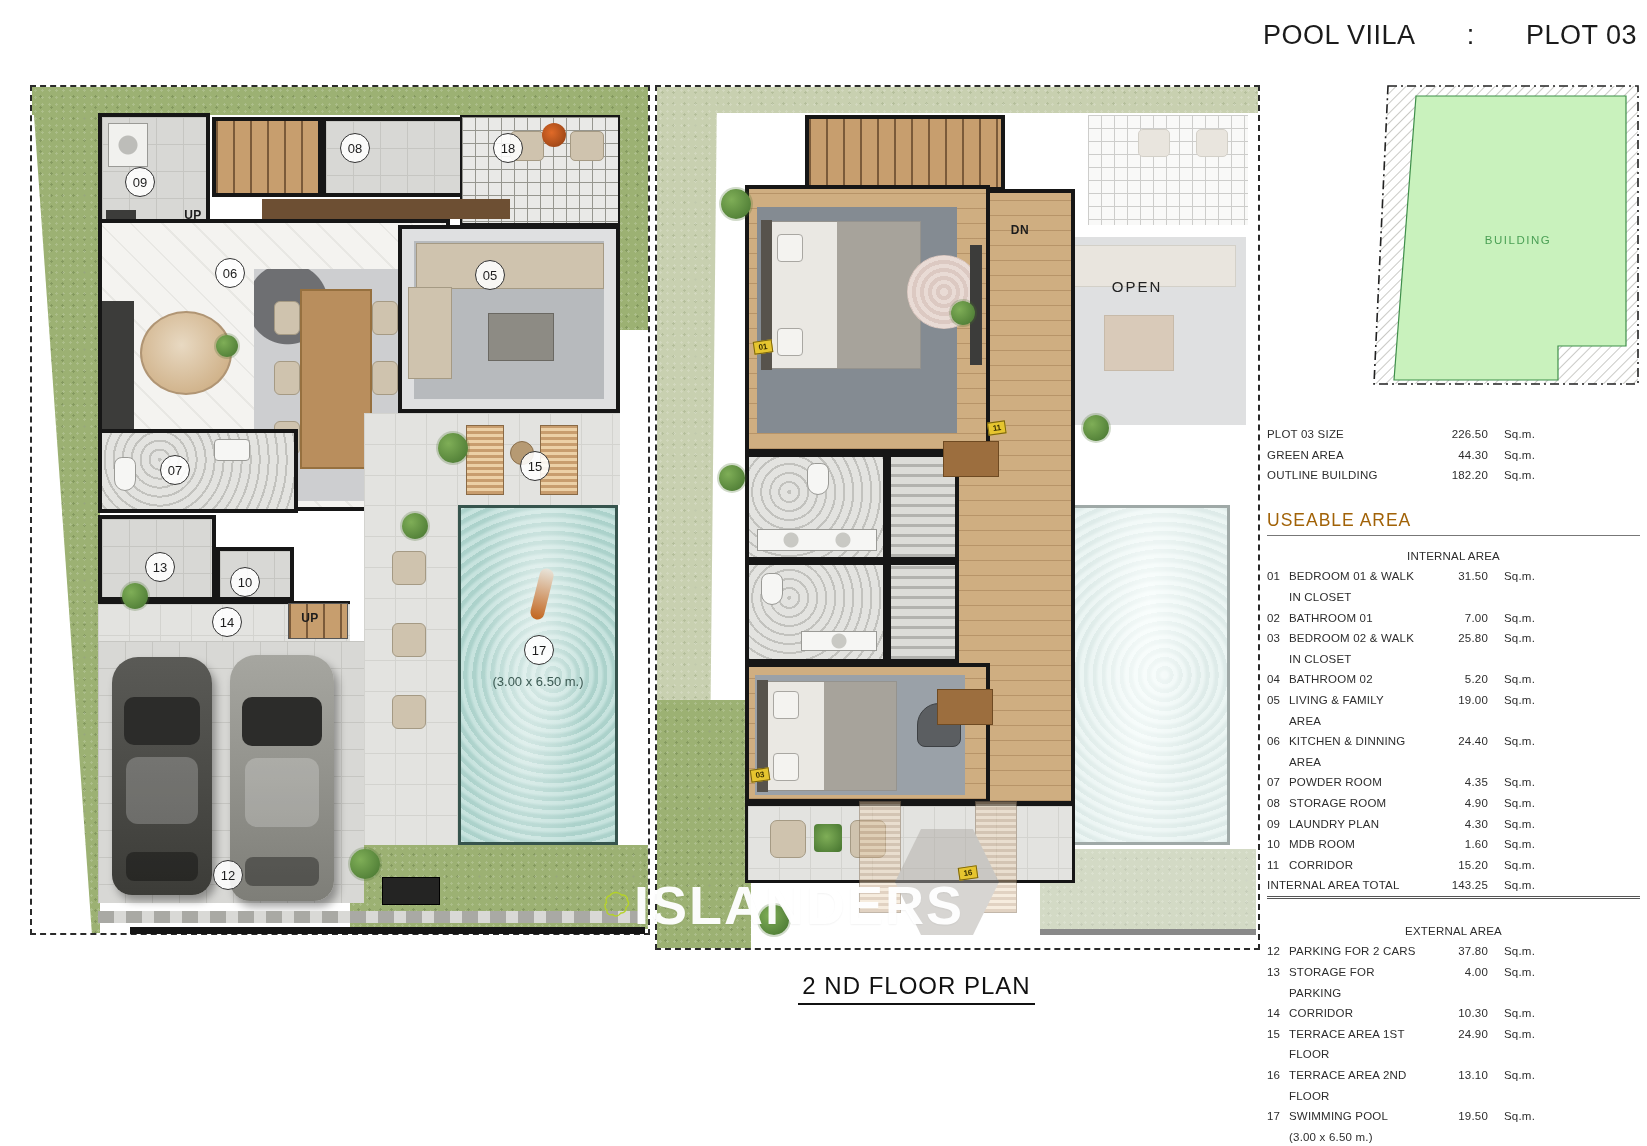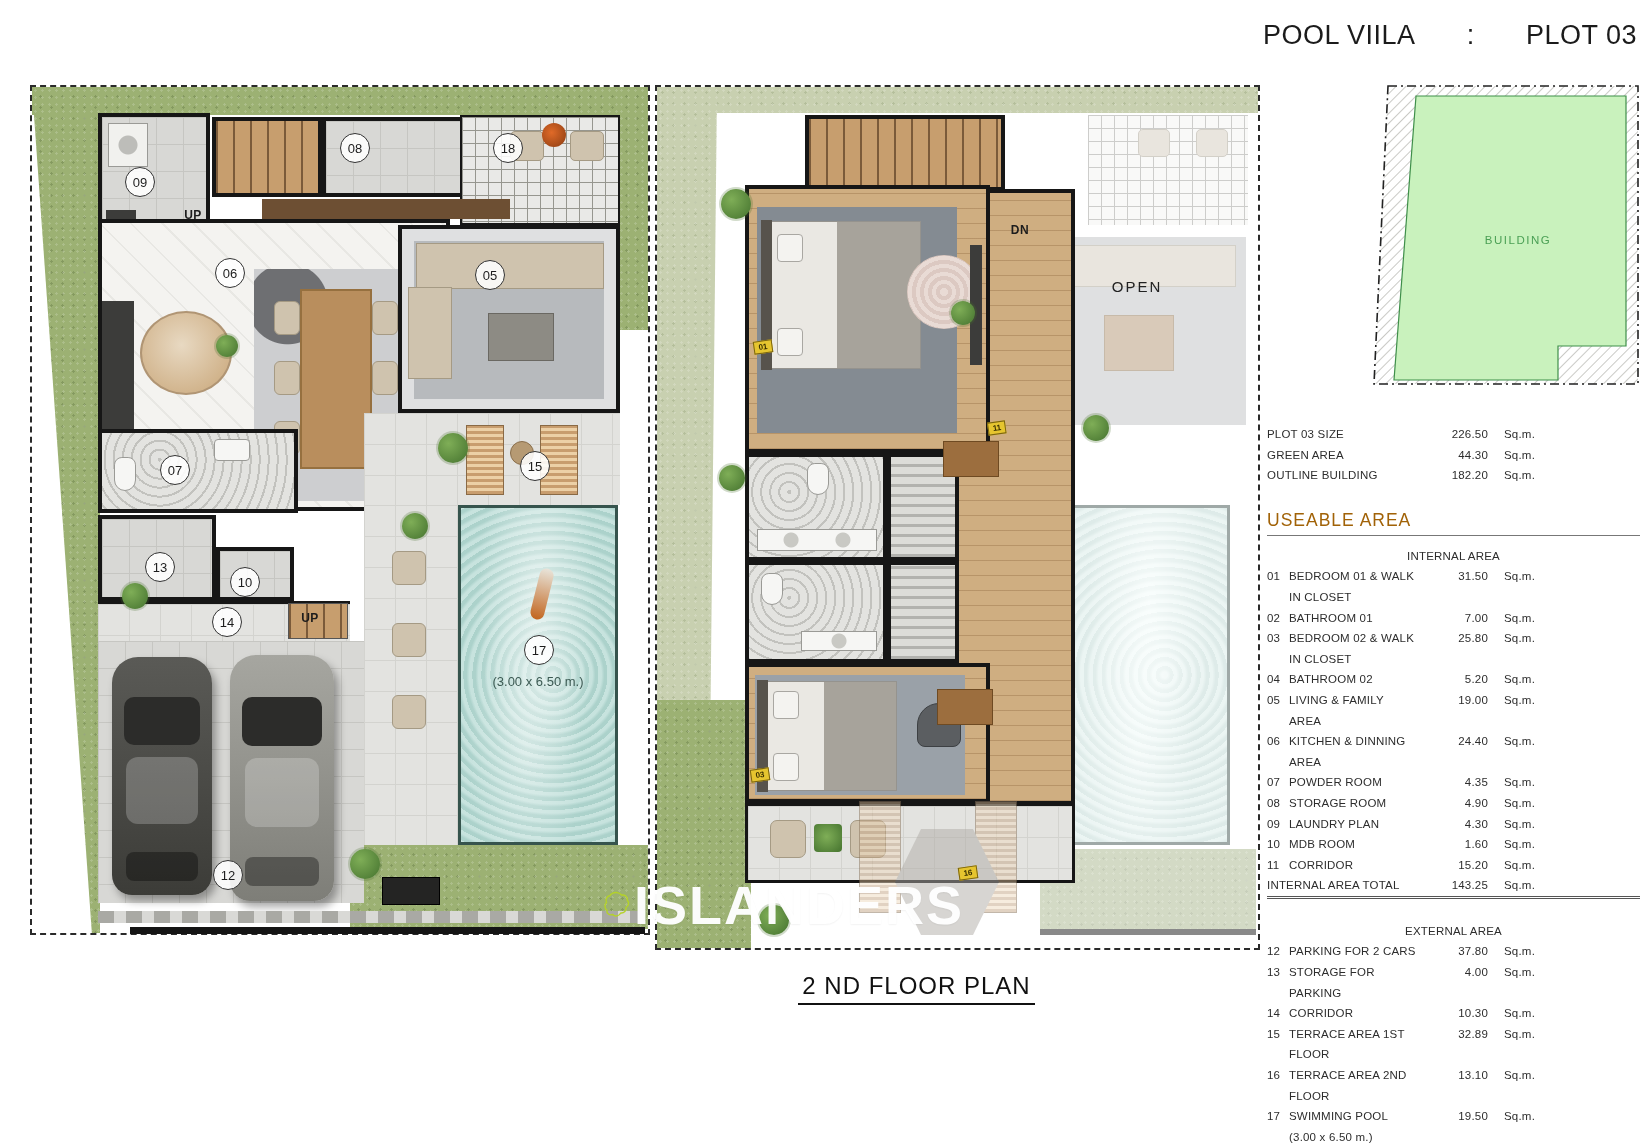--- a/index.html
+++ b/index.html
@@ -507,21 +507,21 @@
         <div class="row">
           <span class="no">14</span>
           <span class="lbl">CORRIDOR</span>
           <span class="val">10.30</span>
           <span class="unit">Sq.m.</span>
         </div>
 
         <div class="row">
           <span class="no">15</span>
           <span class="lbl">TERRACE AREA 1ST FLOOR</span>
-          <span class="val">32.89</span>
+          <span class="val">24.90</span>
           <span class="unit">Sq.m.</span>
         </div>
 
         <div class="row">
           <span class="no">16</span>
           <span class="lbl">TERRACE AREA 2ND FLOOR</span>
           <span class="val">13.10</span>
           <span class="unit">Sq.m.</span>
         </div>
 

